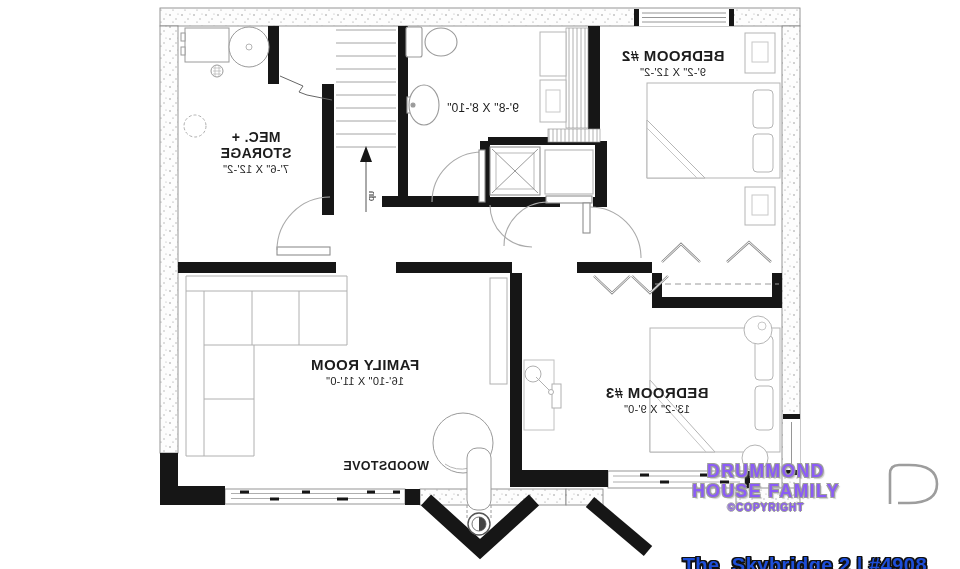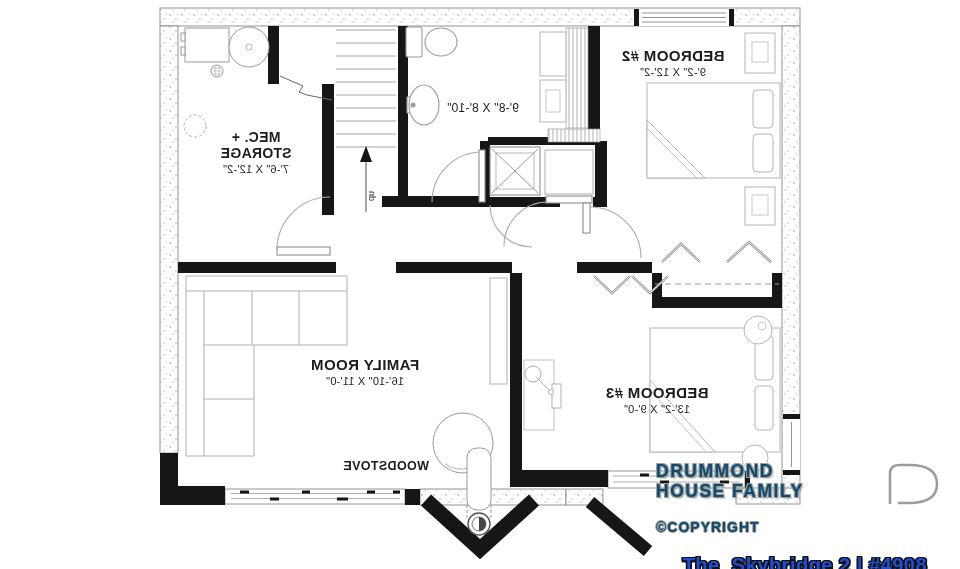--- a/index.html
+++ b/index.html
@@ -7,24 +7,24 @@
          font-family:"Liberation Sans",sans-serif;}
   .stage svg{position:absolute;left:0;top:0;}
   .room-label{position:absolute;text-align:center;white-space:nowrap;color:#1c1c1c;
               transform:translate(-50%,-50%) scaleX(-1);line-height:1.15;}
   .room-name{font-weight:bold;font-size:15px;letter-spacing:.4px;}
   .room-name-sm{font-weight:bold;font-size:14px;letter-spacing:.3px;}
   .room-dims{font-size:11px;margin-top:2px;letter-spacing:.2px;}
   .ws-label{font-weight:bold;font-size:12.5px;letter-spacing:.4px;}
   .up-label{position:absolute;font-size:9px;color:#333;
             transform:translate(-50%,-50%) scaleX(-1) rotate(90deg);}
-  .brand{position:absolute;text-align:left;color:#0c4a6e;}
+  .brand{position:absolute;text-align:center;color:#8b5cf6;}
   .brand-line{font-weight:bold;font-size:17.5px;letter-spacing:1.5px;line-height:1.12;
       text-shadow:-1px -1px 0 #9d9d9d,1px -1px 0 #9d9d9d,-1px 1px 0 #9d9d9d,1px 1px 0 #9d9d9d,2px 2px 1px rgba(120,120,120,.35);}
-  .brand-copy{font-weight:bold;font-size:14px;letter-spacing:1px;margin-top:18px;
+  .brand-copy{font-weight:bold;font-size:10px;letter-spacing:1px;margin-top:1px;
       text-shadow:-1px 0 0 #9d9d9d,1px 0 0 #9d9d9d,0 -1px 0 #9d9d9d,0 1px 0 #9d9d9d;}
   .plan-title{position:absolute;font-weight:bold;font-size:20px;letter-spacing:.5px;color:#1d4ed8;
       white-space:pre;
       text-shadow:-1.5px -1.5px 0 #111,1.5px -1.5px 0 #111,-1.5px 1.5px 0 #111,1.5px 1.5px 0 #111,
                   -1.5px 0 0 #111,1.5px 0 0 #111,0 -1.5px 0 #111,0 1.5px 0 #111;margin-top:40px;}
   .logo-icon{position:absolute;}
 </style>
 </head>
 <body>
 

